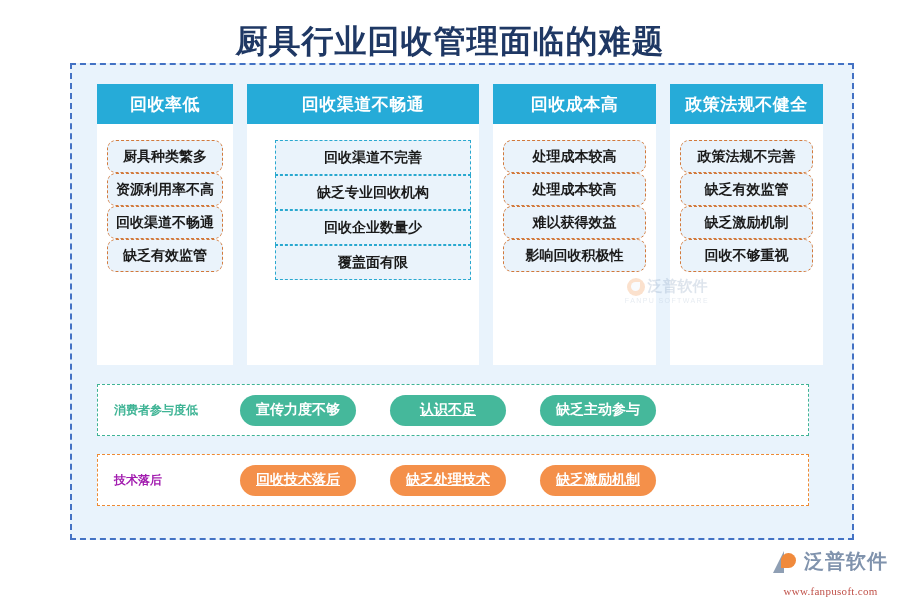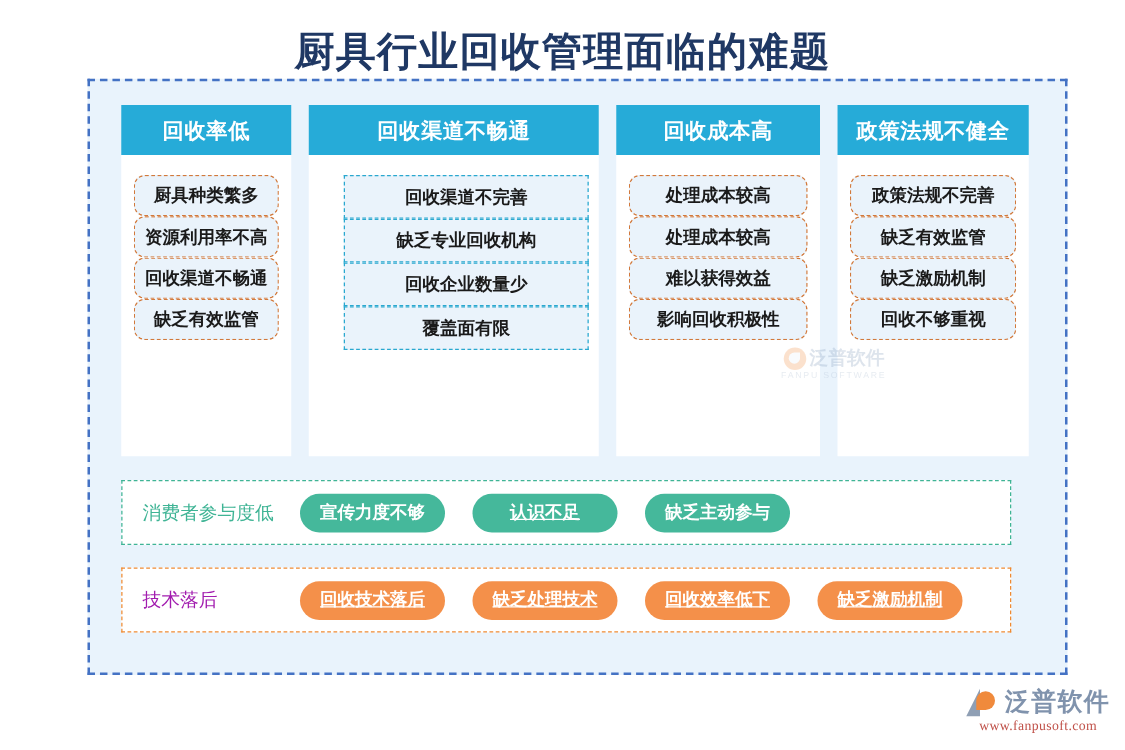--- a/index.html
+++ b/index.html
@@ -132,22 +132,22 @@
   .row-green {
     top: 319px;
     border: 1.8px dashed #3fb495;
   }
   .row-orange {
     top: 389px;
     border: 1.8px dashed #ee8a33;
   }
 
   .row-label {
-    font-size: 15px;
-    font-weight: normal;
+    font-size: 12px;
+    font-weight: bold;
     white-space: nowrap;
   }
   .row-green .row-label { color: #3fb495; width: 126px; }
   .row-orange .row-label { color: #a21caf; width: 126px; }
 
   .pill {
     height: 31px;
     border-radius: 16px;
     color: #ffffff;
     font-size: 14px;
@@ -156,21 +156,21 @@
     align-items: center;
     justify-content: center;
     white-space: nowrap;
     box-sizing: border-box;
   }
   .row-green .pill { background: #45b89b; }
   .row-orange .pill { background: #f4904a; text-decoration: underline; }
 
   .pills {
     display: flex;
-    gap: 22px;
+    gap: 34px;
     align-items: center;
   }
   .row-green .pills .pill:nth-child(1) { width: 116px; }
   .row-green .pills .pill:nth-child(2) { width: 116px; text-decoration: underline; }
   .row-green .pills .pill:nth-child(3) { width: 116px; }
   .row-green .pills .pill:nth-child(4) { width: 116px; }
   .row-orange .pills .pill { width: 116px; }
 
   
   .watermark {
@@ -254,21 +254,21 @@
     font-size: 20px;
     font-weight: bold;
     color: #8093ad;
     letter-spacing: 1px;
     white-space: nowrap;
   }
   .logo-url {
     font-size: 11px;
     color: #c0524a;
     letter-spacing: 0.3px;
-    margin-top: 0;
+    margin-top: 10px;
     font-family: "Liberation Serif", serif;
   }
 </style>
 </head>
 <body>
 
 <div class="page-title">厨具行业回收管理面临的难题</div>
 
 <div class="outer-box">
 
@@ -322,21 +322,20 @@
       <div class="pill">认识不足</div>
       <div class="pill">缺乏主动参与</div>
     </div>
   </div>
 
   <div class="row-band row-orange">
     <div class="row-label">技术落后</div>
     <div class="pills">
       <div class="pill">回收技术落后</div>
       <div class="pill">缺乏处理技术</div>
-      <div class="pill">回收效率低下</div>
       <div class="pill">缺乏激励机制</div>
     </div>
   </div>
 
   <div class="watermark">
     <div class="wm-row">
       <div class="wm-mark"></div>
       <div class="wm-text">泛普软件</div>
     </div>
     <div class="wm-sub">FANPU SOFTWARE</div>

